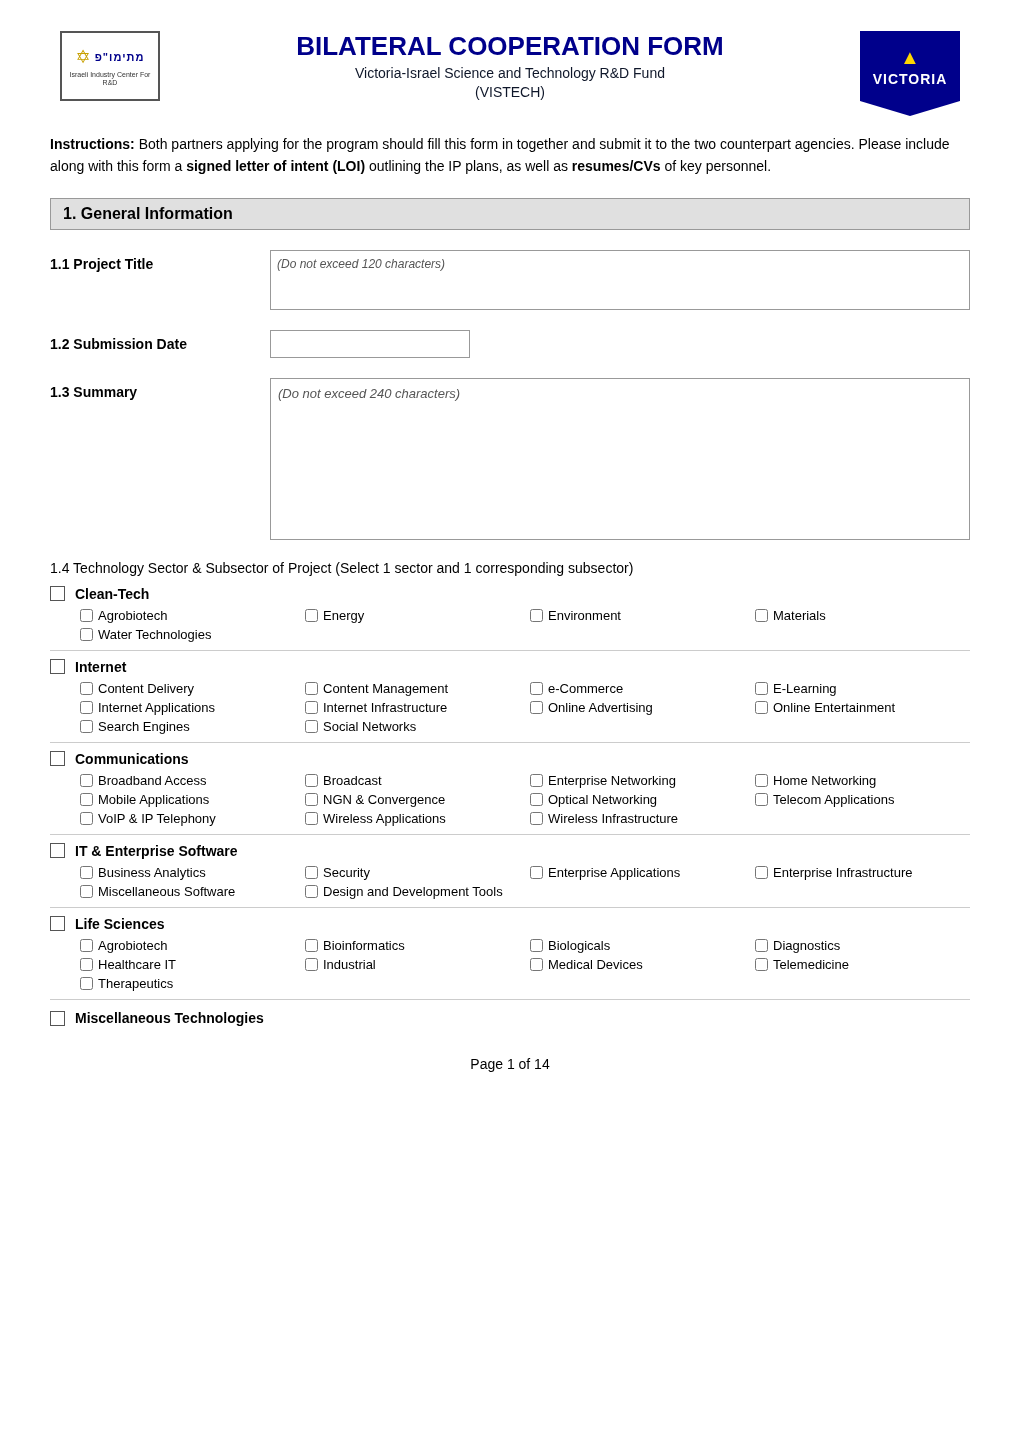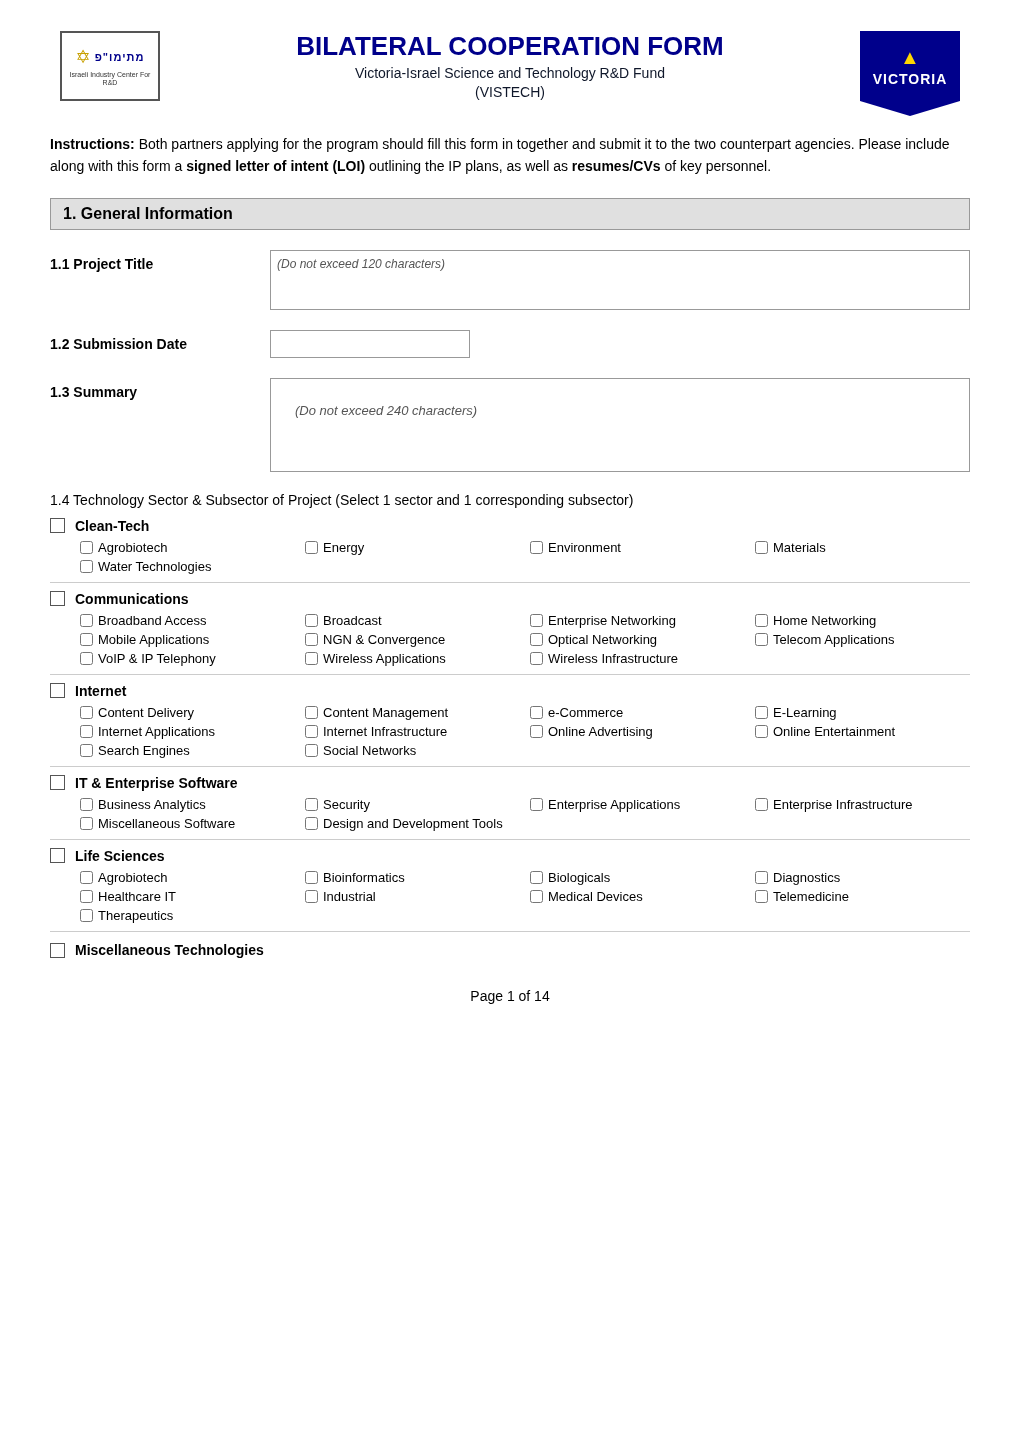--- a/index.html
+++ b/index.html
@@ -163,23 +163,23 @@
       align-items: flex-start;
       padding-top: 6px;
     }
     .text-input-date {
       width: 200px;
       height: 28px;
       border: 1px solid #999;
     }
     .text-input-summary {
       width: 100%;
-      height: 94px;
+      height: 162px;
       border: 1px solid #999;
-      padding: 24px;
+      padding: 7px;
       font-style: italic;
       color: #555;
       font-size: 13px;
     }
 
     
     .tech-sector-title {
       font-weight: bold;
       font-size: 14px;
       margin-bottom: 10px;
@@ -340,115 +340,115 @@
       <div class="checkbox-item">
         <input type="checkbox" style="">
         <span>Water Technologies</span>
       </div>
     </div>
   </div>
 
   <div class="sector-group">
     <div class="sector-header-row">
       <span class="sector-checkbox"></span>
-      <span class="sector-name">Communications</span>
+      <span class="sector-name">Internet</span>
     </div>
     <div class="checkbox-grid">
       <div class="checkbox-item">
         <input type="checkbox" style="">
-        <span>Broadband Access</span>
-      </div>
-      <div class="checkbox-item">
-        <input type="checkbox" style="">
-        <span>Broadcast</span>
-      </div>
-      <div class="checkbox-item">
-        <input type="checkbox" style="">
-        <span>Enterprise Networking</span>
-      </div>
-      <div class="checkbox-item">
-        <input type="checkbox" style="">
-        <span>Home Networking</span>
-      </div>
-      <div class="checkbox-item">
-        <input type="checkbox" style="">
-        <span>Mobile Applications</span>
-      </div>
-      <div class="checkbox-item">
-        <input type="checkbox" style="">
-        <span>NGN &amp; Convergence</span>
-      </div>
-      <div class="checkbox-item">
-        <input type="checkbox" style="">
-        <span>Optical Networking</span>
-      </div>
-      <div class="checkbox-item">
-        <input type="checkbox" style="">
-        <span>Telecom Applications</span>
-      </div>
-      <div class="checkbox-item">
-        <input type="checkbox" style="">
-        <span>VoIP &amp; IP Telephony</span>
-      </div>
-      <div class="checkbox-item">
-        <input type="checkbox" style="">
-        <span>Wireless Applications</span>
-      </div>
-      <div class="checkbox-item">
-        <input type="checkbox" style="">
-        <span>Wireless Infrastructure</span>
+        <span>Content Delivery</span>
+      </div>
+      <div class="checkbox-item">
+        <input type="checkbox" style="">
+        <span>Content Management</span>
+      </div>
+      <div class="checkbox-item">
+        <input type="checkbox" style="">
+        <span>e-Commerce</span>
+      </div>
+      <div class="checkbox-item">
+        <input type="checkbox" style="">
+        <span>E-Learning</span>
+      </div>
+      <div class="checkbox-item">
+        <input type="checkbox" style="">
+        <span>Internet Applications</span>
+      </div>
+      <div class="checkbox-item">
+        <input type="checkbox" style="">
+        <span>Internet Infrastructure</span>
+      </div>
+      <div class="checkbox-item">
+        <input type="checkbox" style="">
+        <span>Online Advertising</span>
+      </div>
+      <div class="checkbox-item">
+        <input type="checkbox" style="">
+        <span>Online Entertainment</span>
+      </div>
+      <div class="checkbox-item">
+        <input type="checkbox" style="">
+        <span>Search Engines</span>
+      </div>
+      <div class="checkbox-item">
+        <input type="checkbox" style="">
+        <span>Social Networks</span>
       </div>
     </div>
   </div>
 
   <div class="sector-group">
     <div class="sector-header-row">
       <span class="sector-checkbox"></span>
-      <span class="sector-name">Internet</span>
+      <span class="sector-name">Communications</span>
     </div>
     <div class="checkbox-grid">
       <div class="checkbox-item">
         <input type="checkbox" style="">
-        <span>Content Delivery</span>
-      </div>
-      <div class="checkbox-item">
-        <input type="checkbox" style="">
-        <span>Content Management</span>
-      </div>
-      <div class="checkbox-item">
-        <input type="checkbox" style="">
-        <span>e-Commerce</span>
-      </div>
-      <div class="checkbox-item">
-        <input type="checkbox" style="">
-        <span>E-Learning</span>
-      </div>
-      <div class="checkbox-item">
-        <input type="checkbox" style="">
-        <span>Internet Applications</span>
-      </div>
-      <div class="checkbox-item">
-        <input type="checkbox" style="">
-        <span>Internet Infrastructure</span>
-      </div>
-      <div class="checkbox-item">
-        <input type="checkbox" style="">
-        <span>Online Advertising</span>
-      </div>
-      <div class="checkbox-item">
-        <input type="checkbox" style="">
-        <span>Online Entertainment</span>
-      </div>
-      <div class="checkbox-item">
-        <input type="checkbox" style="">
-        <span>Search Engines</span>
-      </div>
-      <div class="checkbox-item">
-        <input type="checkbox" style="">
-        <span>Social Networks</span>
+        <span>Broadband Access</span>
+      </div>
+      <div class="checkbox-item">
+        <input type="checkbox" style="">
+        <span>Broadcast</span>
+      </div>
+      <div class="checkbox-item">
+        <input type="checkbox" style="">
+        <span>Enterprise Networking</span>
+      </div>
+      <div class="checkbox-item">
+        <input type="checkbox" style="">
+        <span>Home Networking</span>
+      </div>
+      <div class="checkbox-item">
+        <input type="checkbox" style="">
+        <span>Mobile Applications</span>
+      </div>
+      <div class="checkbox-item">
+        <input type="checkbox" style="">
+        <span>NGN &amp; Convergence</span>
+      </div>
+      <div class="checkbox-item">
+        <input type="checkbox" style="">
+        <span>Optical Networking</span>
+      </div>
+      <div class="checkbox-item">
+        <input type="checkbox" style="">
+        <span>Telecom Applications</span>
+      </div>
+      <div class="checkbox-item">
+        <input type="checkbox" style="">
+        <span>VoIP &amp; IP Telephony</span>
+      </div>
+      <div class="checkbox-item">
+        <input type="checkbox" style="">
+        <span>Wireless Applications</span>
+      </div>
+      <div class="checkbox-item">
+        <input type="checkbox" style="">
+        <span>Wireless Infrastructure</span>
       </div>
     </div>
   </div>
 
   <div class="sector-group">
     <div class="sector-header-row">
       <span class="sector-checkbox"></span>
       <span class="sector-name">IT &amp; Enterprise Software</span>
     </div>
     <div class="checkbox-grid">

